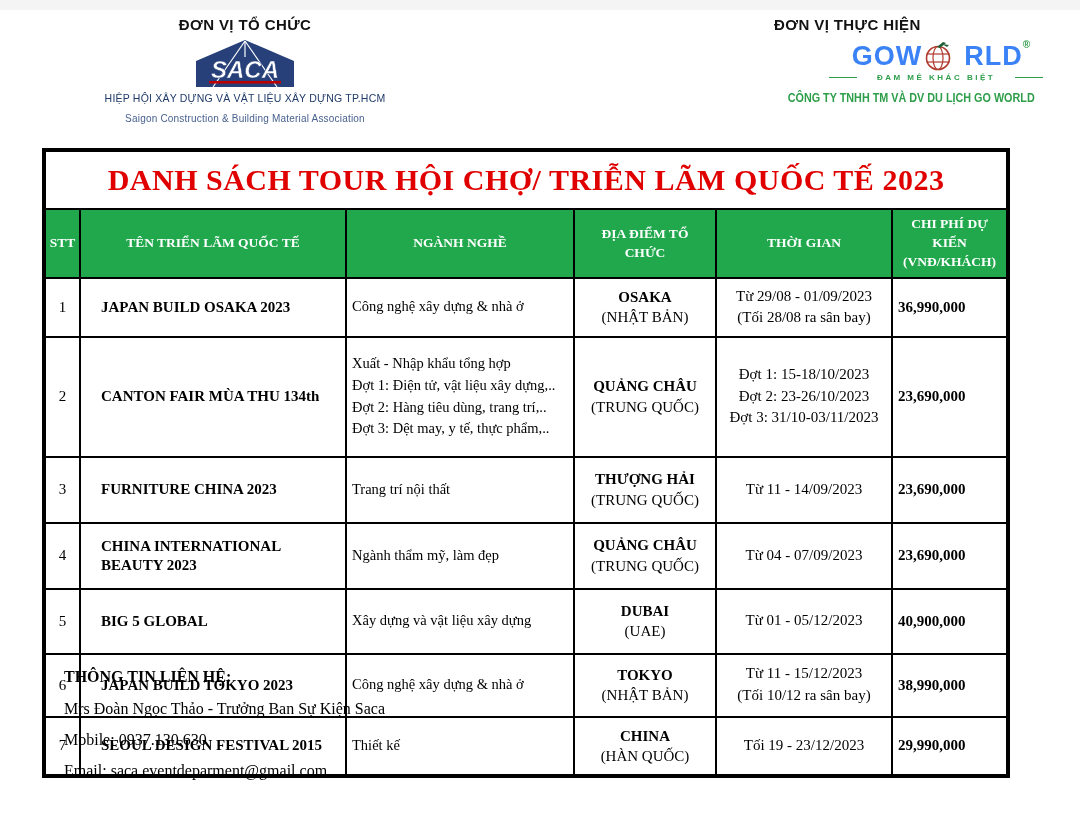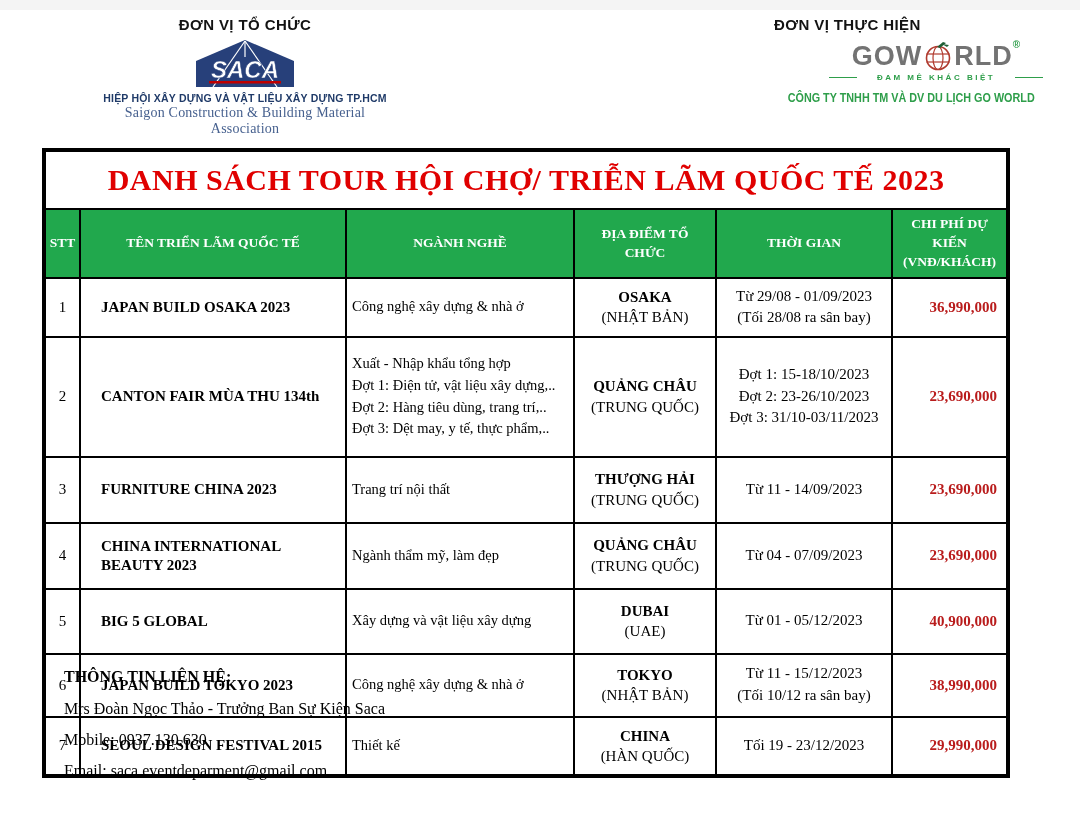--- a/index.html
+++ b/index.html
@@ -5,25 +5,25 @@
   html,body{margin:0;padding:0;background:#fff;}
   .canvas{position:relative;width:1080px;height:839px;background:#ffffff;overflow:hidden;
           font-family:"Liberation Sans","DejaVu Sans",sans-serif;}
   .topbar{position:absolute;top:0;left:0;width:1080px;height:10px;background:#f4f4f4;}
 
   
   .org-block{position:absolute;left:95px;top:16px;width:300px;text-align:center;}
   .exec-block{position:absolute;left:774px;top:16px;width:324px;}
   .block-label{font-weight:bold;font-size:15px;color:#121212;letter-spacing:.4px;}
   .saca-logo{display:block;margin:6px auto 3px auto;}
-  .org-vi{font-weight:bold;font-size:10.5px;color:#1f3a68;letter-spacing:.2px;}
-  .org-en{font-size:14px;color:#47618f;letter-spacing:.2px;margin-top:1px;font-family:Liberation Serif, serif;}
+  .org-vi{font-weight:normal;font-size:10.5px;color:#1f3a68;letter-spacing:.2px;}
+  .org-en{font-size:10px;color:#47618f;letter-spacing:.2px;margin-top:9px;}
 
   .goworld-logo{margin-top:8px;display:flex;align-items:flex-start;justify-content:center;}
-  .gw-text{font-weight:bold;font-size:27px;line-height:30px;color:#737373;letter-spacing:1px;}
+  .gw-text{font-weight:bold;font-size:27px;line-height:30px;color:#3b82f6;letter-spacing:1px;margin-left:10px;}
   .globe-wrap{position:relative;width:30px;height:30px;margin:0 1px;}
   .gw-reg{font-weight:bold;font-size:10px;color:#2e9e4a;position:relative;top:-2px;}
   .gw-tagline{display:flex;align-items:center;justify-content:center;gap:20px;margin-top:2px;}
   .gw-tagline .txt{font-weight:bold;font-size:8px;color:#2e9e4a;letter-spacing:2.5px;}
   .dash{width:28px;height:1px;background:#2e9e4a;}
   .gw-company{margin-top:9px;font-weight:bold;font-size:12px;color:#2e9e4a;
               display:inline-block;transform:scaleX(.9);transform-origin:center;letter-spacing:0;}
 
   
   .tour-table{position:absolute;left:42px;top:148px;width:964px;border-collapse:collapse;
@@ -34,21 +34,21 @@
               font-size:30px;color:#e00000;letter-spacing:.5px;}
   .head-row th{height:63px;background:#21a84d;color:#ffffff;font-weight:bold;font-size:13.5px;
                text-align:center;vertical-align:middle;white-space:pre-line;line-height:1.4;padding:2px;}
   .body-row td{vertical-align:middle;font-size:15px;color:#000;padding:2px 5px;}
   td.stt{text-align:center;padding:2px 0;}
   td.name{font-weight:bold;line-height:1.25;padding-left:20px;}
   td.industry{white-space:pre-line;line-height:1.5;font-size:14.5px;}
   td.loc{text-align:center;padding:8px 2px;line-height:1.35;}
   td.loc .city{font-weight:bold;}
   td.time{text-align:center;white-space:pre-line;line-height:1.45;}
-  td.price{text-align:right;font-weight:bold;color:#b91c1c;padding-right:9px;}
+  td.price{text-align:left;font-weight:bold;color:#000000;padding-right:9px;}
   tr.r1 td{height:39px;} tr.r2 td{height:102px;} tr.r3 td{height:48px;} tr.r4 td{height:48px;}
   tr.r5 td{height:47px;} tr.r6 td{height:45px;} tr.r7 td{height:36px;}
 
   
   .contact{position:absolute;left:64px;top:668px;font-family:Liberation Serif, serif;color:#000;}
   .contact-heading{font-weight:bold;font-size:16px;margin-bottom:14px;}
   .contact-line{font-size:16px;margin-bottom:13px;}
 </style>
 </head>
 <body>

